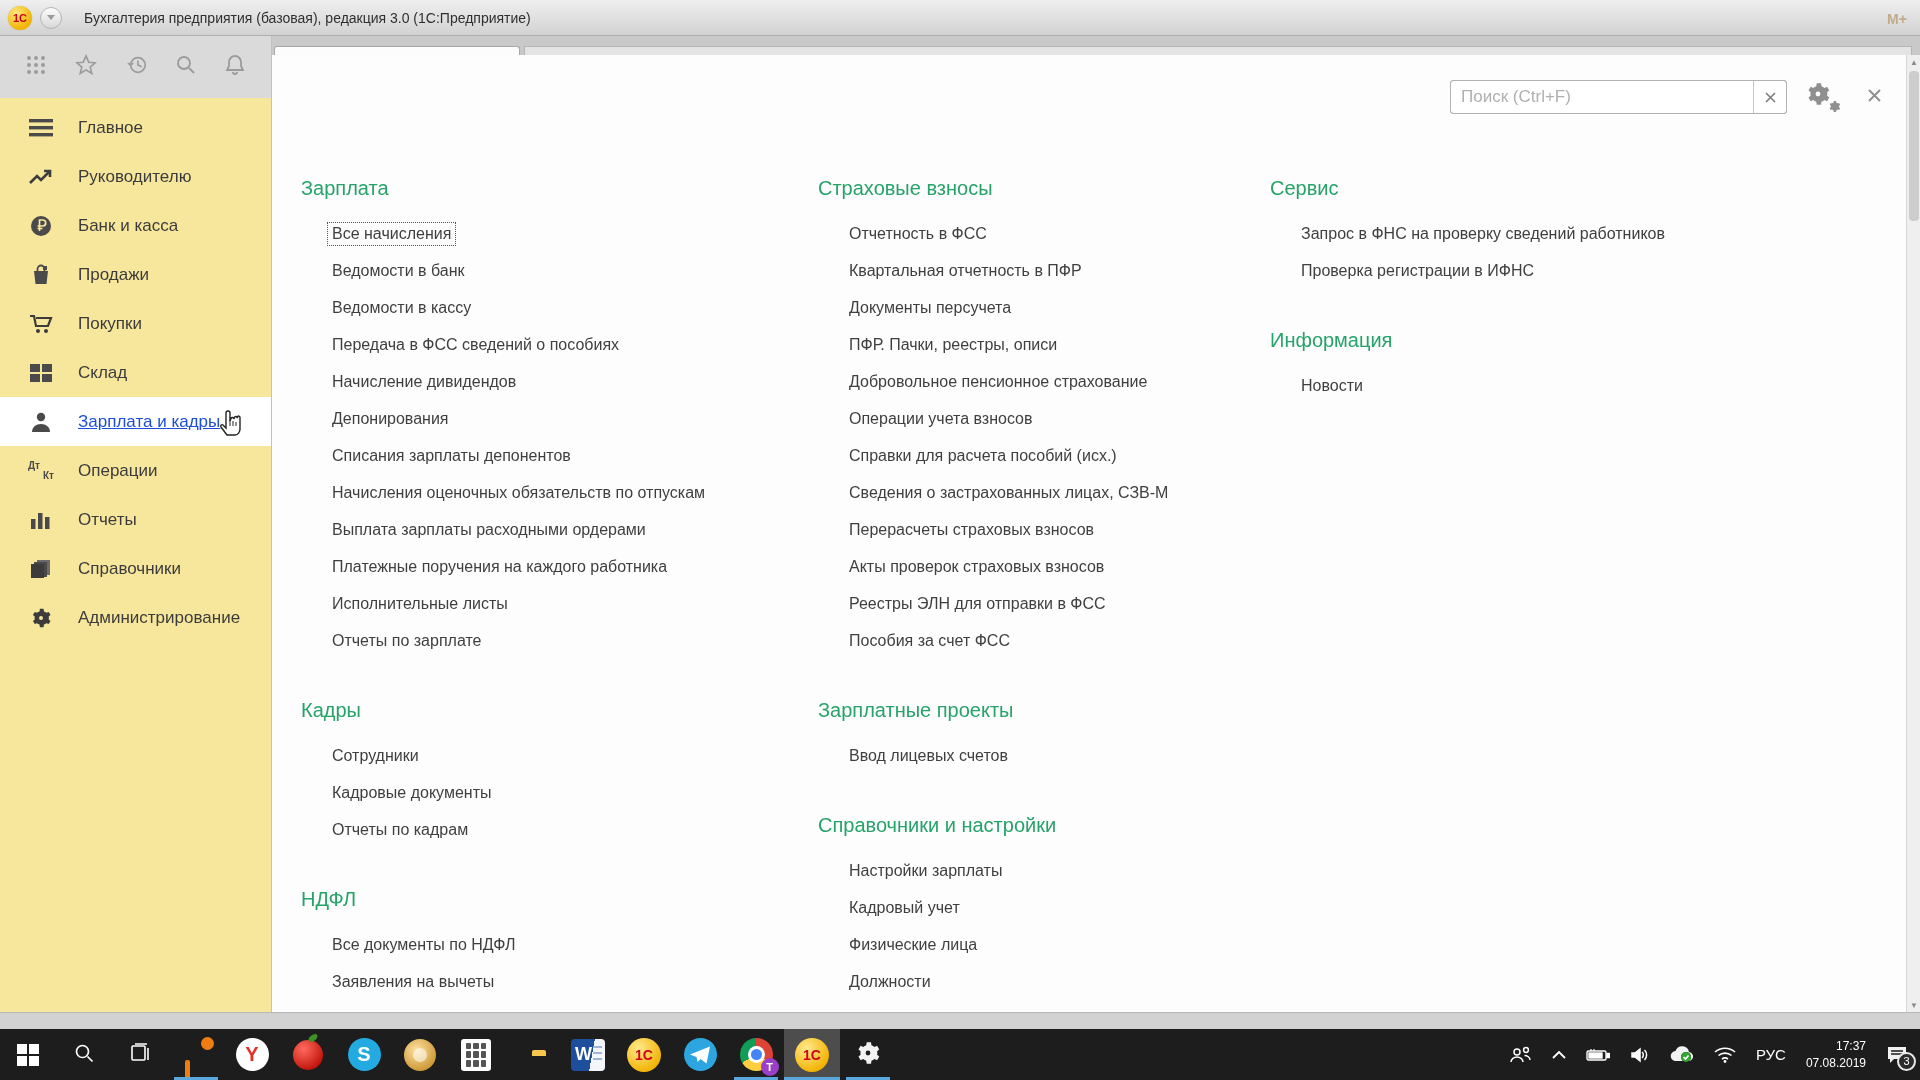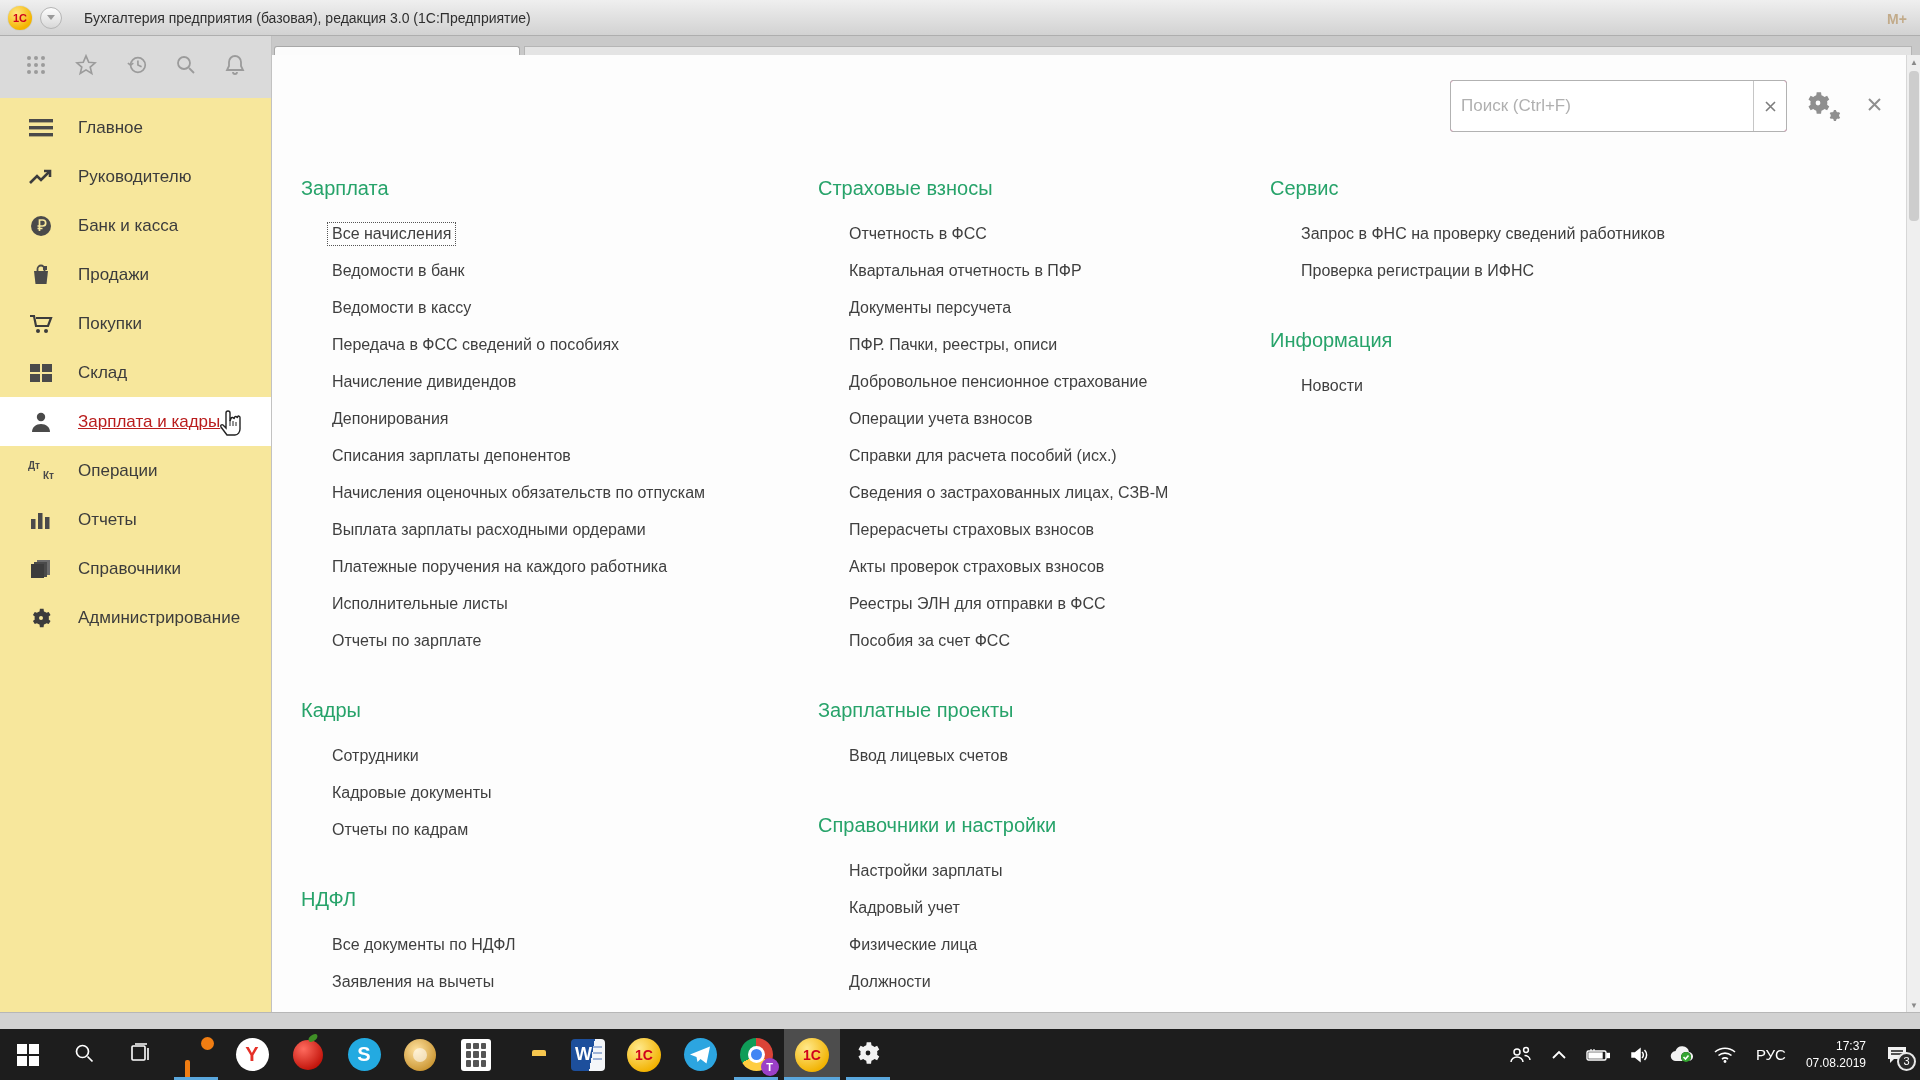--- a/index.html
+++ b/index.html
@@ -48,21 +48,21 @@
   .subbar .tabrest { position:absolute; left:252px; bottom:0; right:8px; height:9px;
     background:#e4e4e4; border:1px solid #b5b5b5; border-bottom:none; }
 
   
   .sidebar { position:absolute; left:0; top:98px; width:272px; height:914px;
     background:#f7e79c; border-right:1px solid #c2c2c2; padding-top:5px; }
   .srow { height:49px; display:flex; align-items:center; cursor:pointer; position:relative; }
   .srow .sic { width:30px; margin-left:26px; color:#4a4a4a; display:flex; justify-content:center; }
   .srow .slabel { margin-left:22px; font-size:17px; color:#3c3c3c; }
   .srow.selected { background:#ffffff; }
-  .srow.selected .slabel { text-decoration:underline; color:#b91c1c; }
+  .srow.selected .slabel { text-decoration:underline; color:#1d4ed8; }
   .dtkt { font-size:10px; font-weight:bold; color:#4a4a4a; line-height:10px; text-align:left; }
   .dtkt .kt { margin-left:15px; }
   .cursor-hand { position:absolute; left:218px; top:10px; }
 
   
   .content { position:absolute; left:272px; top:55px; width:1648px; height:957px;
     background:#fdfdfd; overflow:hidden; }
   .cols { position:absolute; left:0; top:0; right:14px; bottom:0; }
   .col { position:absolute; top:0; }
   .col1 { left:29px;  width:500px; }
@@ -71,21 +71,21 @@
   .col { padding-top:120px; }
   .block { margin-bottom:38px; }
   .block h2 { font-size:20px; font-weight:normal; color:#27a36a; line-height:26px;
     margin-bottom:14px; }
   .citem { height:37px; display:flex; align-items:center; padding-left:31px; }
   .citem span { font-size:16px; color:#3f3f3f; cursor:pointer; }
   .citem span.focused { outline:1px dotted #555; padding:2px 4px; margin-left:-4px; }
 
   
   .search-wrap { position:absolute; top:25px; left:1178px; display:flex; align-items:center; }
-  .searchbox { display:flex; width:337px; height:52px; background:#be185d;
+  .searchbox { display:flex; width:337px; height:34px; background:#be185d;
     border:1px solid #b2b2b2; border-radius:3px; overflow:hidden; }
   .searchbox input { flex:1; border:none; outline:none; font-size:17px; color:#444;
     padding:0 10px; font-family:"Liberation Sans",sans-serif; }
   .searchbox input::placeholder { color:#b0b0b0; }
   .searchbox .clear { width:33px; border:none; border-left:1px solid #c6c6c6; background:#fff;
     color:#7d7d7d; font-size:15px; cursor:pointer; }
   .gearbtn { margin-left:18px; color:#8f8f8f; cursor:pointer; position:relative; width:36px; height:32px; }
   .gearbtn .g2 { position:absolute; right:0; bottom:0; }
   .panelclose { margin-left:26px; color:#8f8f8f; cursor:pointer; }
 

